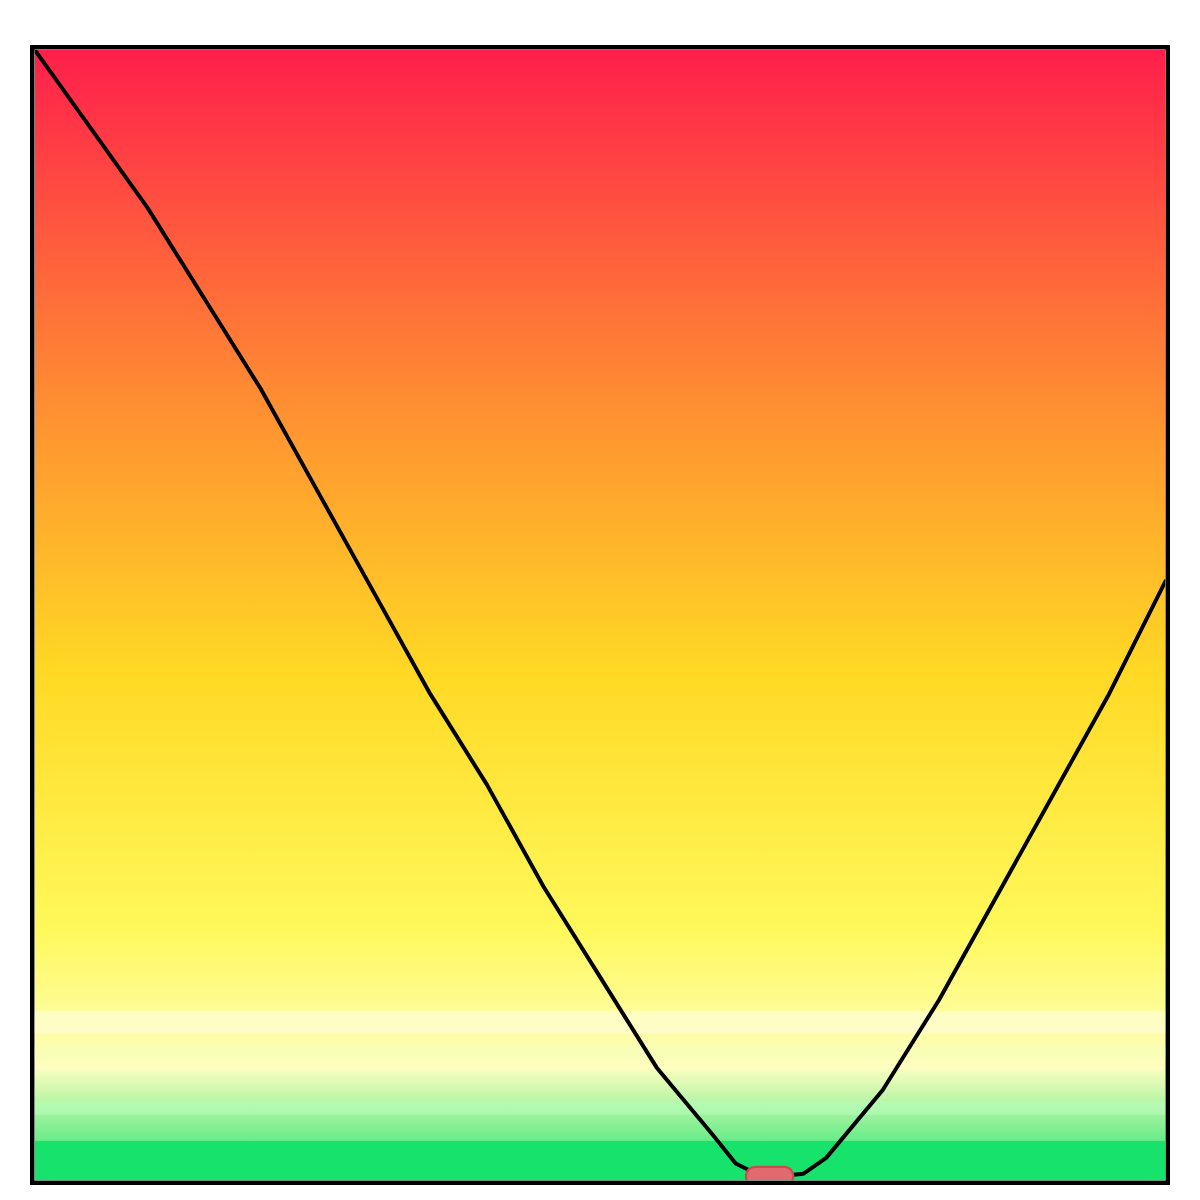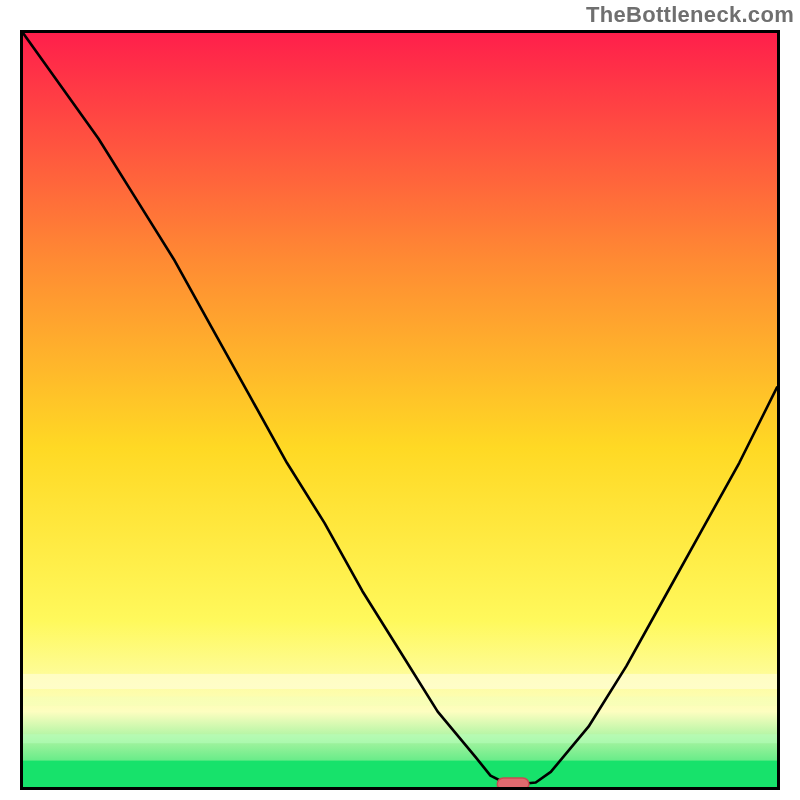--- a/index.html
+++ b/index.html
@@ -44,21 +44,20 @@
     height: 100%;
   }
   svg.bg { z-index: 1; }
   svg.curve { z-index: 2; }
   svg.marker { z-index: 3; }
 </style>
 </head>
 <body>
 
 <div class="frame">
-  <div class="watermark">TheBottleneck.com</div>
 
   <div class="plot-border">
 
     <svg class="bg" viewBox="0 0 100 100" preserveAspectRatio="none">
       <defs>
         <linearGradient id="grad" x1="0" y1="0" x2="0" y2="1">
           <stop id="g0" offset="0%" stop-color="#ff1f4b"></stop>
           <stop id="g1" offset="30%" stop-color="#ff8a33"></stop>
           <stop id="g2" offset="55%" stop-color="#ffd924"></stop>
           <stop id="g3" offset="78%" stop-color="#fff95c"></stop>

